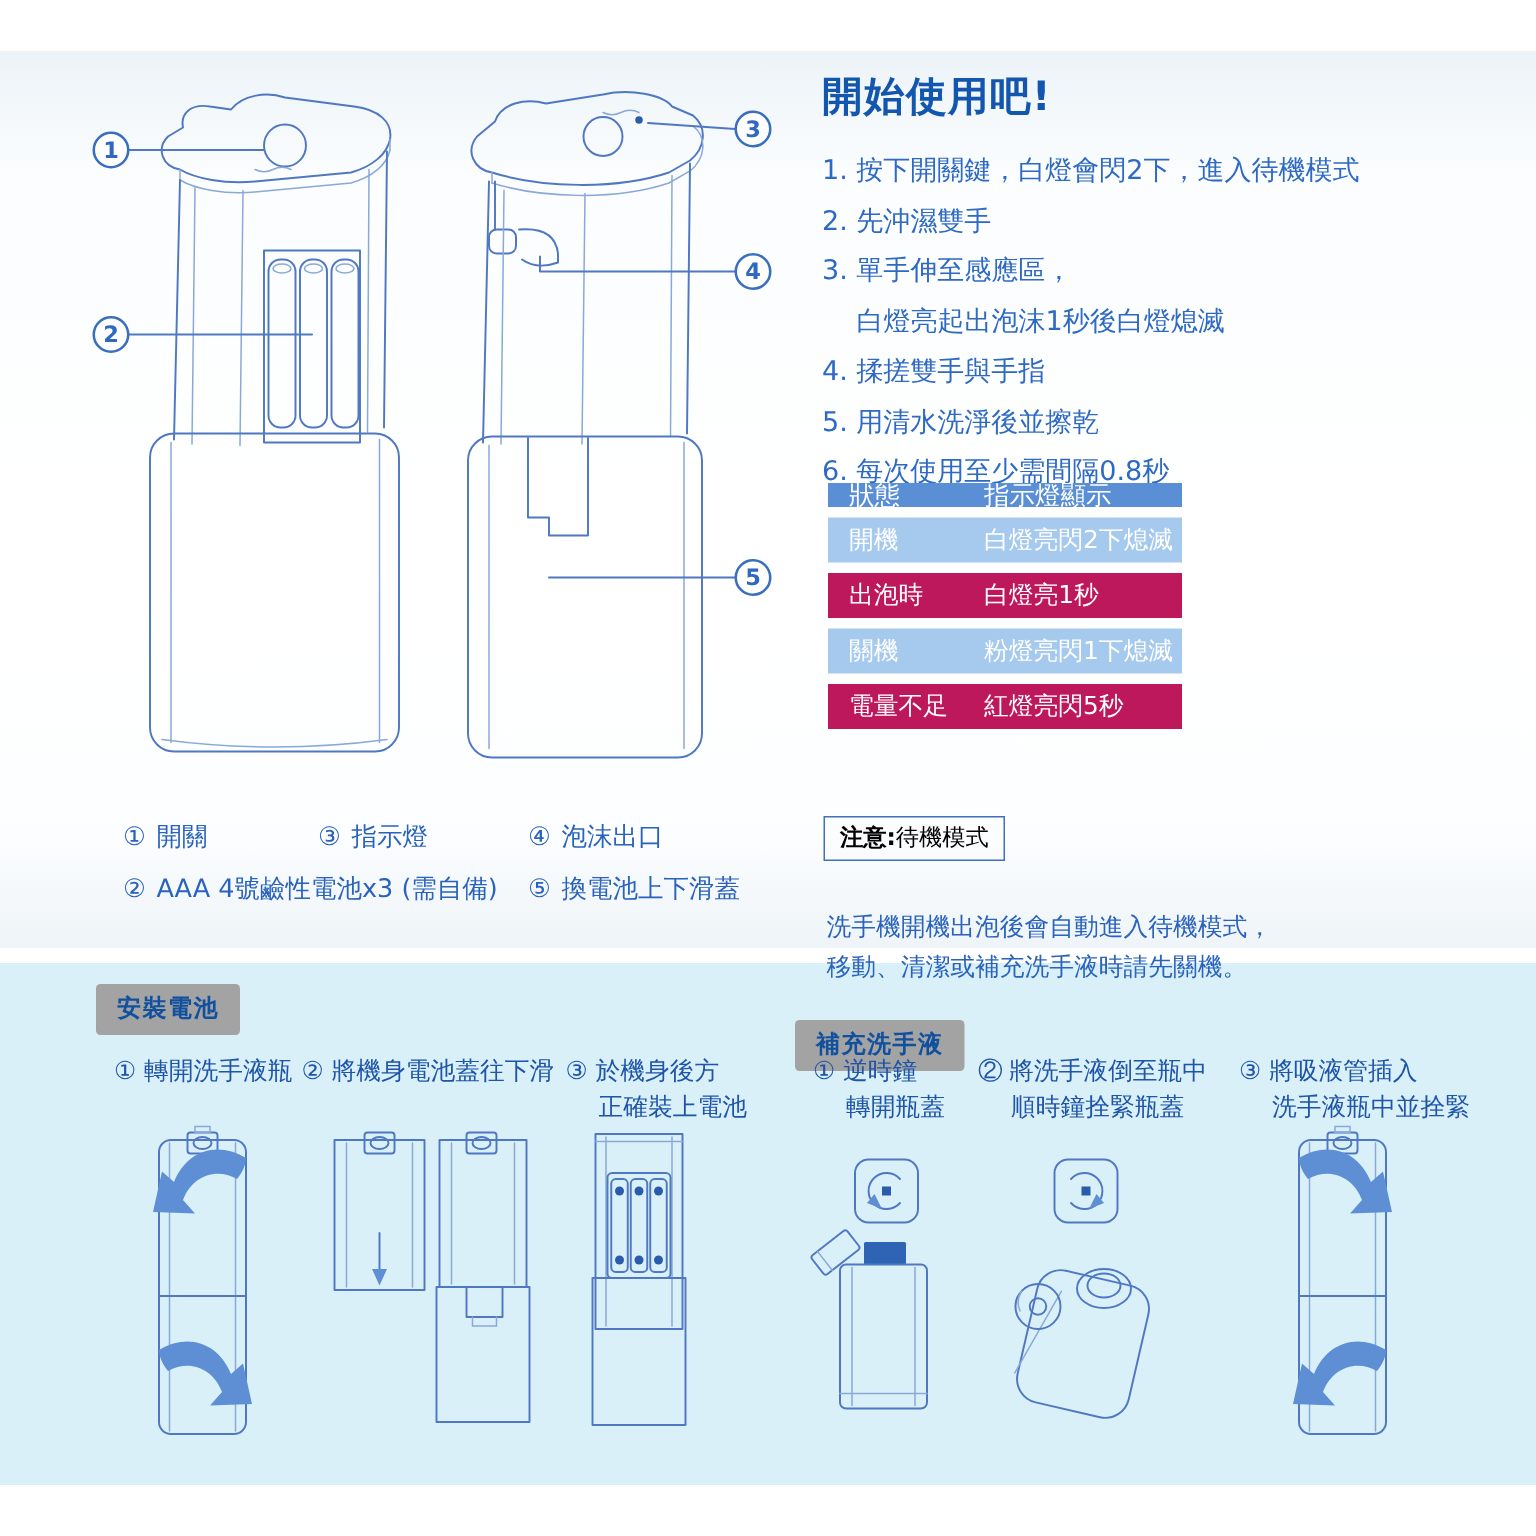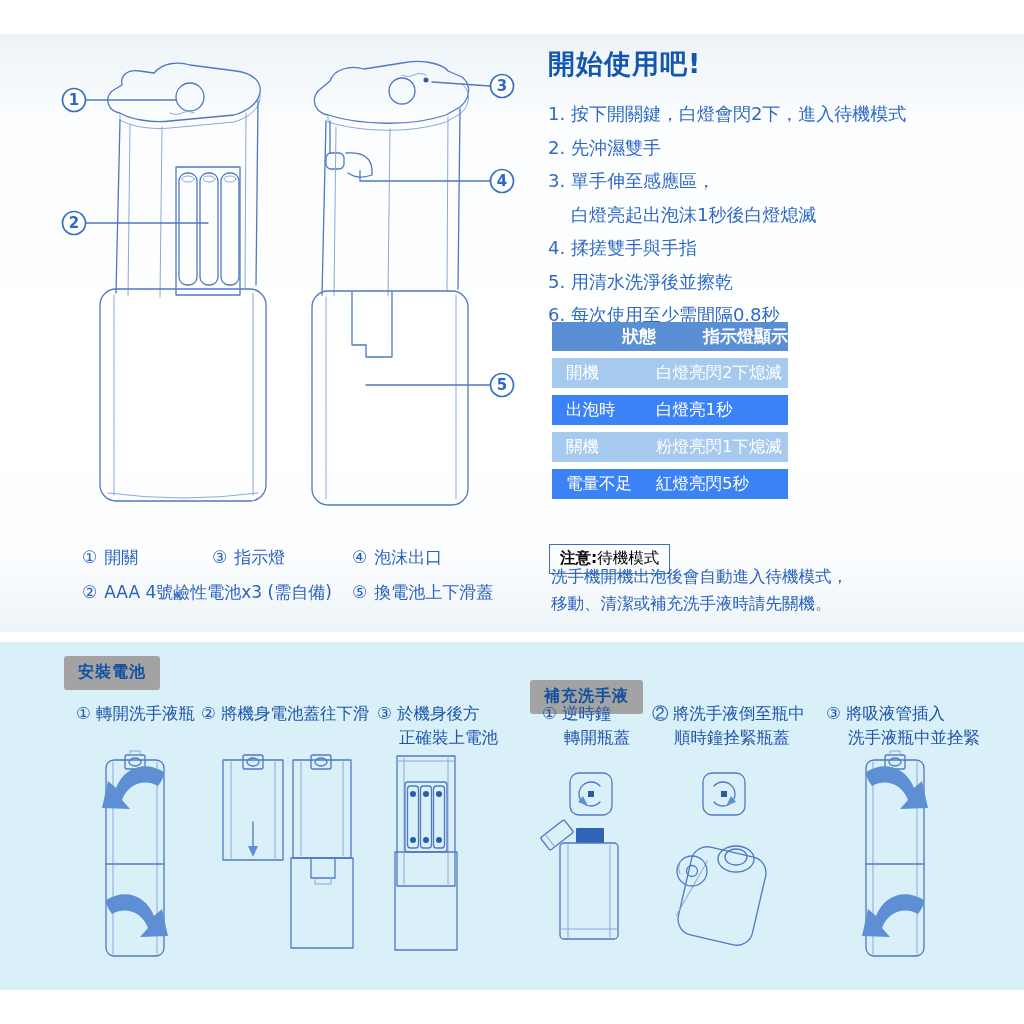--- a/index.html
+++ b/index.html
@@ -13,34 +13,34 @@
   .top-panel{left:0;top:34px;width:1024px;height:598px;
     background:linear-gradient(180deg,#ecf3f8 0%,#fbfdfe 14%,#ffffff 55%,#fdfeff 86%,#eef4f8 100%);}
   .bottom-panel{left:0;top:642px;width:1024px;height:348px;background:#d9f0f9;}
   
   .usage-title{left:548px;top:46px;font-size:27px;font-weight:bold;color:#1356ae;letter-spacing:1px;}
   .usage-list{left:548px;top:97px;width:440px;color:#2e6ac4;font-size:18px;line-height:33.5px;}
   .usage-list .wrap{padding-left:23px;}
   
   .status-table{left:552px;top:322px;width:236px;color:#ffffff;}
   .t-row{display:flex;align-items:center;}
-  .t-head{height:29px;background:#5b8fd5;font-weight:bold;font-size:17px;text-align:right;}
+  .t-head{height:16px;background:#5b8fd5;font-weight:normal;font-size:17px;}
   .t-body-row{height:30px;margin-top:7px;font-size:16.5px;}
   .t-body-row.alt-a{background:#a6c9ee;}
-  .t-body-row.alt-b{background:#3b82f6;justify-content:flex-end;}
+  .t-body-row.alt-b{background:#be185d;justify-content:flex-end;}
   .t-c1{width:104px;padding-left:14px;box-sizing:border-box;}
   .t-c2{flex:1;}
   
   .legend-item{color:#2a63bd;font-size:17px;white-space:nowrap;}
   .legend-item .n{margin-right:7px;}
   
   .notice-box{left:549px;top:544px;border:1.5px solid #3f6fc1;padding:3px 10px 4px 10px;
     font-size:15.5px;color:#000000;background:transparent;white-space:nowrap;}
   .notice-box b{font-weight:bold;}
-  .notice-body{left:551px;top:563px;font-size:16.5px;line-height:27px;color:#2a63bd;}
+  .notice-body{left:551px;top:604px;font-size:16.5px;line-height:27px;color:#2a63bd;}
   
   .sec-label{background:#a3a3a3;border-radius:3px;padding:6px 14px 7px 14px;
     font-size:16px;font-weight:bold;color:#11509f;letter-spacing:1px;}
   .b-step{color:#1f55a8;font-size:16.5px;line-height:24px;white-space:nowrap;}
   .b-step .l2{padding-left:22px;}
   svg{display:block;}
   .ln{stroke:#5078c2;stroke-width:1.3;fill:none;stroke-linecap:round;stroke-linejoin:round;}
   .ln2{stroke:#8aa8d8;stroke-width:1;fill:none;stroke-linecap:round;}
   .callout-c{stroke:#3a6fc0;stroke-width:1.7;fill:#ffffff;}
   .callout-t{fill:#2e68c0;font-size:15px;font-weight:bold;font-family:"DejaVu Sans",sans-serif;}

